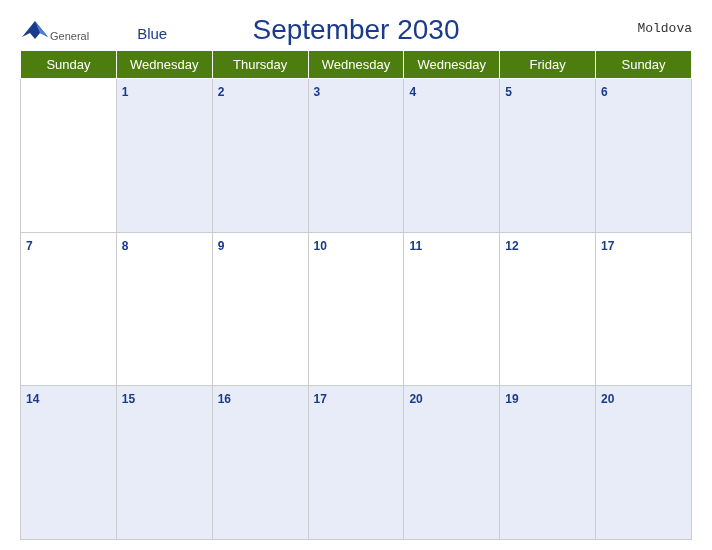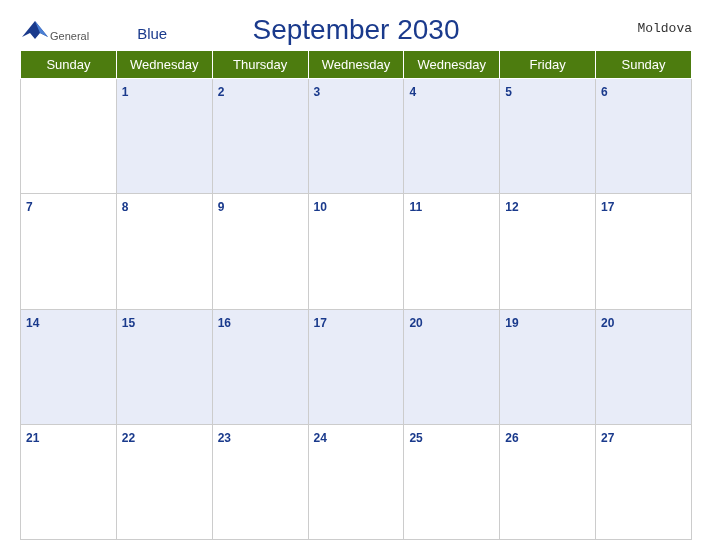--- a/index.html
+++ b/index.html
@@ -159,23 +159,14 @@
       </tr>
       <tr>
         <td><span class="date-num">14</span></td>
         <td><span class="date-num">15</span></td>
         <td><span class="date-num">16</span></td>
         <td><span class="date-num">17</span></td>
         <td><span class="date-num">20</span></td>
         <td><span class="date-num">19</span></td>
         <td><span class="date-num">20</span></td>
       </tr>
-      <tr>
-        <td><span class="date-num">21</span></td>
-        <td><span class="date-num">22</span></td>
-        <td><span class="date-num">23</span></td>
-        <td><span class="date-num">24</span></td>
-        <td><span class="date-num">25</span></td>
-        <td><span class="date-num">26</span></td>
-        <td><span class="date-num">27</span></td>
-      </tr>
     </tbody>
 </table>
 
 </body></html>

